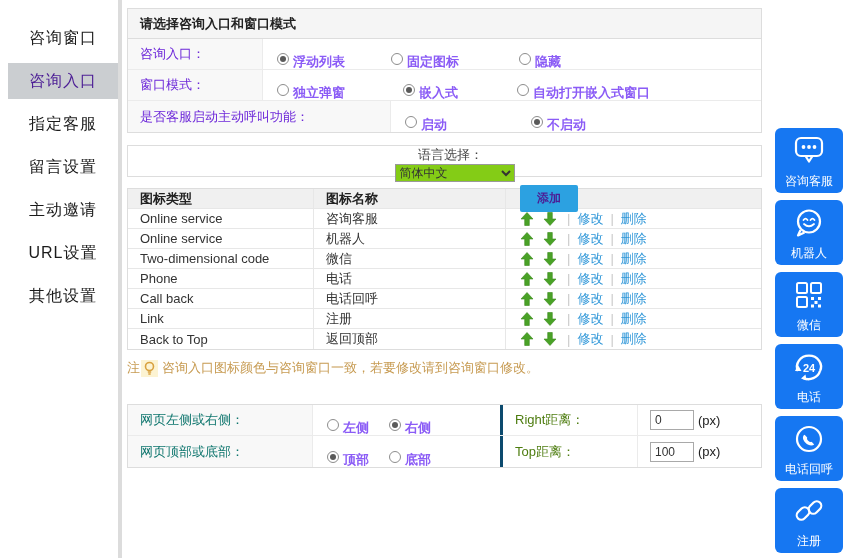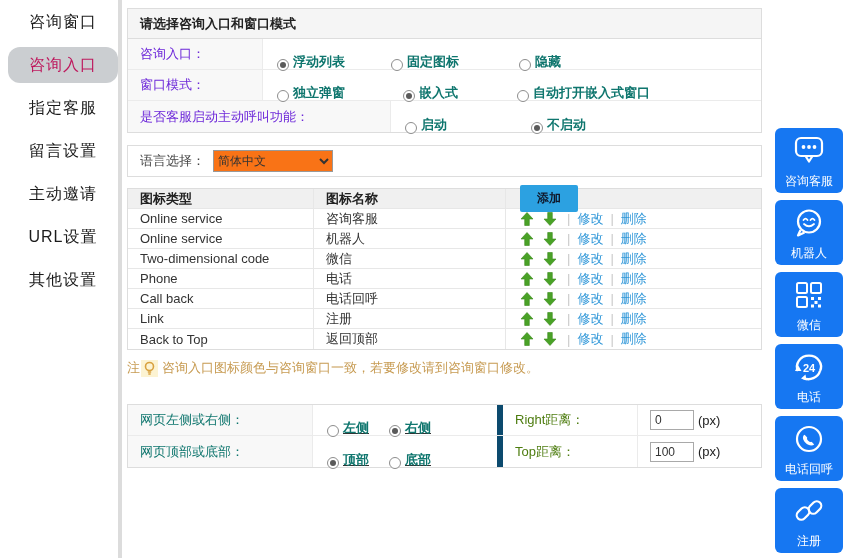--- a/index.html
+++ b/index.html
@@ -3,77 +3,77 @@
 <meta charset="utf-8">
 <style>
   * { margin:0; padding:0; box-sizing:border-box; }
   html,body { width:858px; height:558px; }
   body {
     position:relative; overflow:hidden; background:#fff;
     font-family:"Liberation Sans","DejaVu Sans",sans-serif;
     font-size:13px; color:#333;
   }
   
-  .sidebar { position:absolute; left:0; top:0; width:118px; height:558px; background:#fff; padding-top:4px; }
+  .sidebar { position:absolute; left:0; top:0; width:118px; height:558px; background:#fff; padding-top:20px; }
   .side-item { width:110px; margin:0 0 7px 8px; height:36px; line-height:36px;
     text-align:center; font-size:16px; color:#1b1b1b; cursor:pointer; letter-spacing:1px; }
-  .side-item.active { background:#cbced1; color:#be185d; border-radius:12px; }
+  .side-item.active { background:#cbced1; color:#4c1d95; border-radius:0; }
   .v-divider { position:absolute; left:118px; top:0; width:4px; height:558px; background:#dcdcdc; }
 
   
   .main { position:absolute; left:127px; top:8px; width:635px; }
   .panel { border:1px solid #ddd; background:#fff; }
   .panel-header { height:30px; line-height:30px; padding-left:12px; background:#f5f5f5;
     font-weight:bold; font-size:13px; color:#222; border-bottom:1px solid #ddd; }
   .form-row { display:flex; align-items:stretch; height:31px; border-bottom:1px solid #ebebeb; }
   .form-row:last-child { border-bottom:none; }
   .form-label { width:135px; background:#f8f8f8; border-right:1px solid #ebebeb;
     display:flex; align-items:center; padding-left:12px; color:#6d28d9; flex:none; }
   .form-label.wide { width:263px; }
   .opts { display:flex; align-items:center; padding-left:14px; flex:1; }
-  .opt { display:flex; align-items:flex-end; cursor:pointer; font-weight:bold; color:#0f766e;margin-top:16px; }
+  .opt { display:flex; align-items:flex-start; cursor:pointer; font-weight:bold; color:#8b5cf6;margin-top:16px; }
   .radio { width:12px; height:12px; border:1px solid #8d8d8d; border-radius:50%;
     background:#fff; display:inline-block; position:relative; margin-right:4px; flex:none; }
   .radio.checked::after { content:""; position:absolute; left:2px; top:2px; width:6px; height:6px;
     background:#5a5a5a; border-radius:50%; }
 
   .lang-panel { margin-top:12px; border:1px solid #ddd; height:32px; display:flex;
-    align-items:center; padding-left:12px; }
+    align-items:center; padding-left:12px;flex-direction:column; }
   .lang-panel select { margin-left:8px; width:120px; height:22px; font-size:12px;
-    border:1px solid #999; background:#f97316; color:#333; }
+    border:1px solid #999; background:#84cc16; color:#333; }
 
   
   .tbl { margin-top:11px; border:1px solid #ddd; }
   .trow { display:flex; align-items:center; height:20px; border-bottom:1px solid #e7e7e7; background:#fff; }
   .trow:last-child { border-bottom:none; }
   .trow.thead { background:#f0f0f0; font-weight:bold; color:#222; }
   .c1 { width:186px; padding-left:12px; border-right:1px solid #e7e7e7; align-self:stretch; display:flex; align-items:center; flex:none; }
   .c2 { width:192px; padding-left:12px; border-right:1px solid #e7e7e7; align-self:stretch; display:flex; align-items:center; flex:none; }
   .c3 { flex:1; padding-left:14px; display:flex; align-items:center; }
-  .add-btn { background:#2ca1e1; color:#0f172a; border:none; font-size:12px; font-weight:bold;
+  .add-btn { background:#2ca1e1; color:#4c1d95; border:none; font-size:12px; font-weight:bold;
     padding:5px 17px; border-radius:2px; cursor:pointer; }
   .arrow { display:inline-block; width:14px; height:14px; cursor:pointer; }
   .arrow + .arrow { margin-left:9px; }
   .sep { color:#c9c9c9; margin:0 7px; }
   .sep.first { margin-left:10px; }
   .lnk { color:#2e96d8; text-decoration:none; cursor:pointer; }
 
   
   .note { margin-top:9px; display:flex; align-items:center; color:#c79b52; font-size:13px; }
   .bulb { width:17px; height:17px; background:#fcf3d2; display:inline-flex; align-items:center;
     justify-content:center; margin:0 4px 0 1px; }
 
   
   .pos-panel { margin-top:27px; border:1px solid #ddd; }
   .pos-row { display:flex; align-items:stretch; height:31px; border-bottom:1px solid #ebebeb; }
   .pos-row:last-child { border-bottom:none; }
   .pos-label { width:185px; background:#f8f8f8; border-right:1px solid #ebebeb; flex:none;
     display:flex; align-items:center; padding-left:12px; color:#0f766e; }
-  .pos-opts { width:190px; border-right:6px solid #0c4a6e; flex:none; display:flex;
-    align-items:center; padding-left:14px;text-decoration:underline; }
+  .pos-opts { width:190px; border-right:3px solid #0c4a6e; flex:none; display:flex;
+    align-items:center; padding-left:14px; }
   .pos-opts .opt + .opt { margin-left:20px; }
   .pos-dist { width:135px; border-right:1px solid #ebebeb; flex:none; display:flex;
     align-items:center; padding-left:12px; color:#4d7c0f; }
   .pos-input { flex:1; display:flex; align-items:center; padding-left:12px; }
   .pos-input input { width:44px; height:20px; border:1px solid #a9a9a9; font-size:12px;
     padding-left:4px; color:#333; }
   .unit { margin-left:4px; color:#222; }
 
   
   .dock { position:absolute; left:775px; top:128px; width:68px; }

